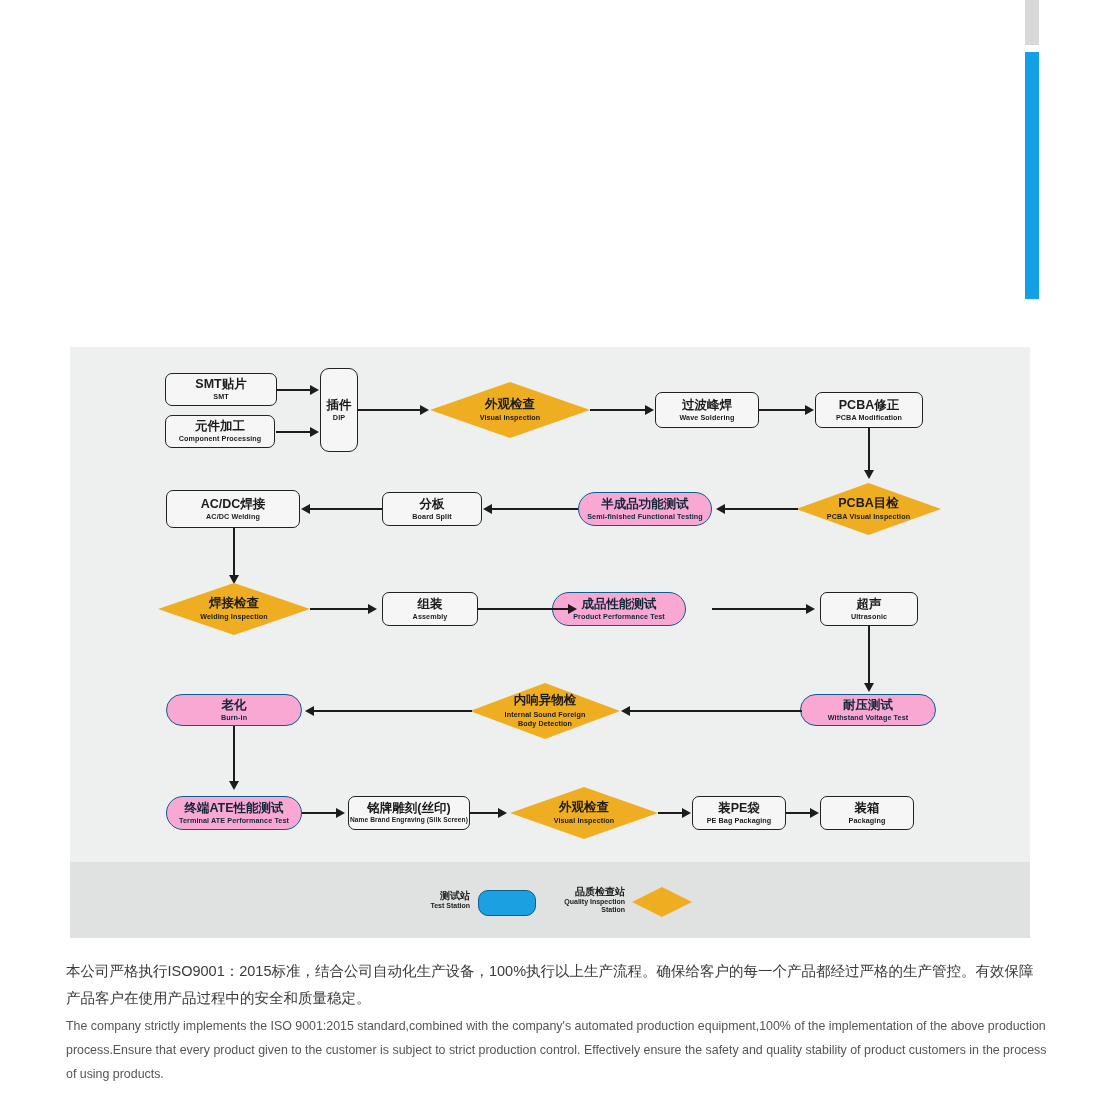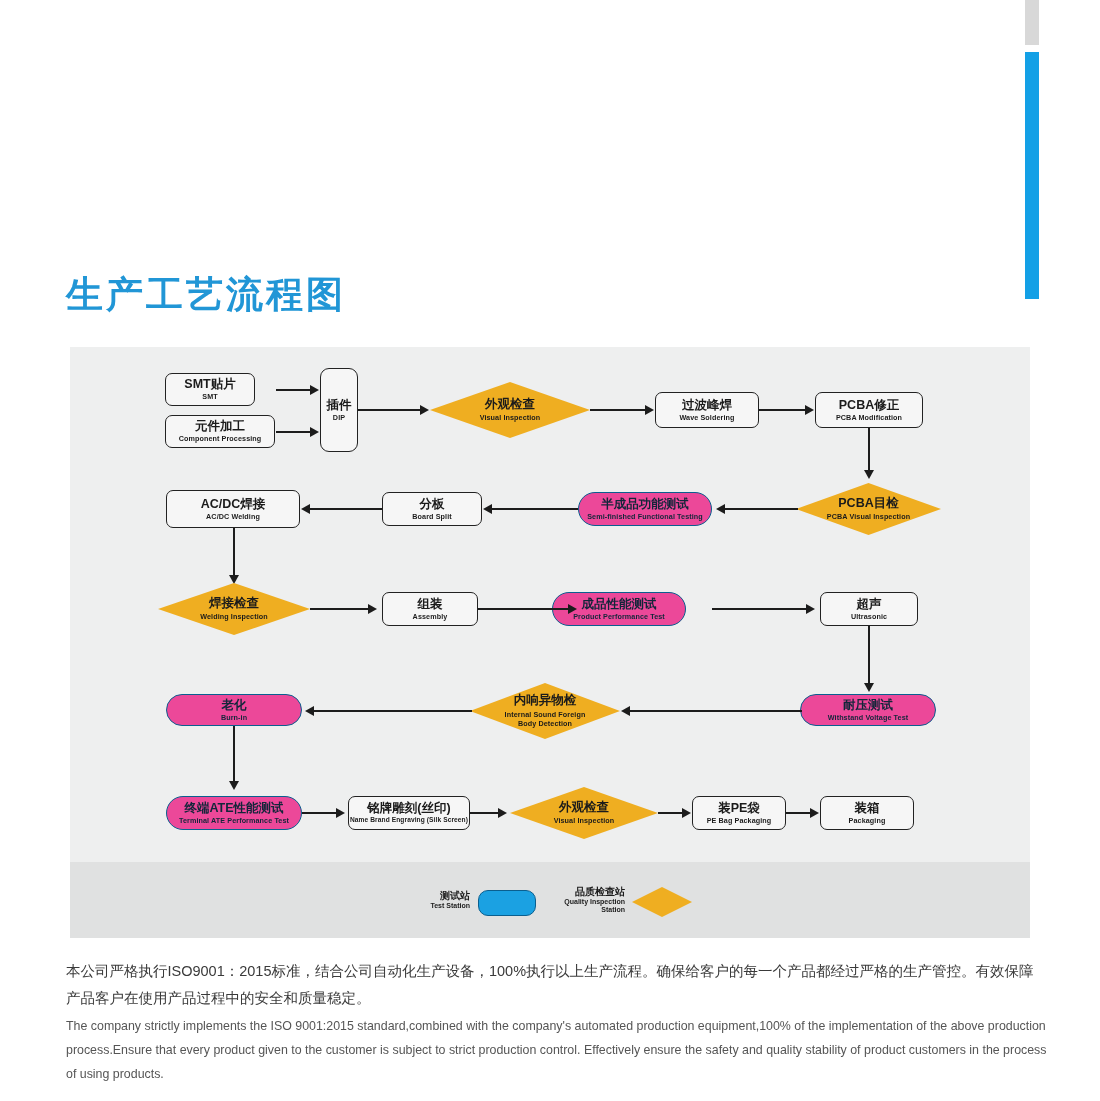--- a/index.html
+++ b/index.html
@@ -51,21 +51,21 @@
     text-align:center;line-height:1.05;
   }
   .node .cn{font-size:12.5px;font-weight:bold;color:#1b1b1b;white-space:nowrap;}
   .node .en{font-size:7.2px;font-weight:bold;color:#1b1b1b;margin-top:2px;letter-spacing:.1px;}
 
   .rect{
     border:1.4px solid #222;border-radius:7px;background:#f6f6f6;
   }
   .rect.tall{border-radius:9px;}
   .blue{
-    border:1.4px solid #0a5f8f;border-radius:18px;background:#ec4899;
+    border:1.4px solid #0a5f8f;border-radius:18px;background:#f9a8d4;
   }
   .blue .cn,.blue .en{color:#12263a;}
 
   
   .diamond{
     background:#efae21;
     clip-path:polygon(50% 0%,100% 50%,50% 100%,0% 50%);
   }
   .diamond .cn,.diamond .en{color:#1b1b1b;}
   .diamond .en{line-height:1.25;}
@@ -94,28 +94,27 @@
   }
   .foot-en{
     position:absolute;left:66px;top:1014px;width:985px;
     font-size:12.4px;color:#555;line-height:1.95;
   }
 </style>
 </head>
 <body>
 
 <div class="header">
-  <div class="title-cn">生产工艺流程图</div>
   <div class="bar-gray"></div>
   <div class="bar-blue"></div>
 </div>
 
 <div class="panel"></div>
 
-<div class="node rect" style="left:165px;top:373px;width:90px;height:33px;">
+<div class="node rect" style="left:165px;top:373px;width:112px;height:33px;">
   <span class="cn">SMT贴片</span>
   <span class="en">SMT</span>
 </div>
 
 <div class="node rect" style="left:165px;top:415px;width:110px;height:33px;">
   <span class="cn">元件加工</span>
   <span class="en">Component Processing</span>
 </div>
 
 <div class="node rect tall" style="left:320px;top:368px;width:38px;height:84px;">

